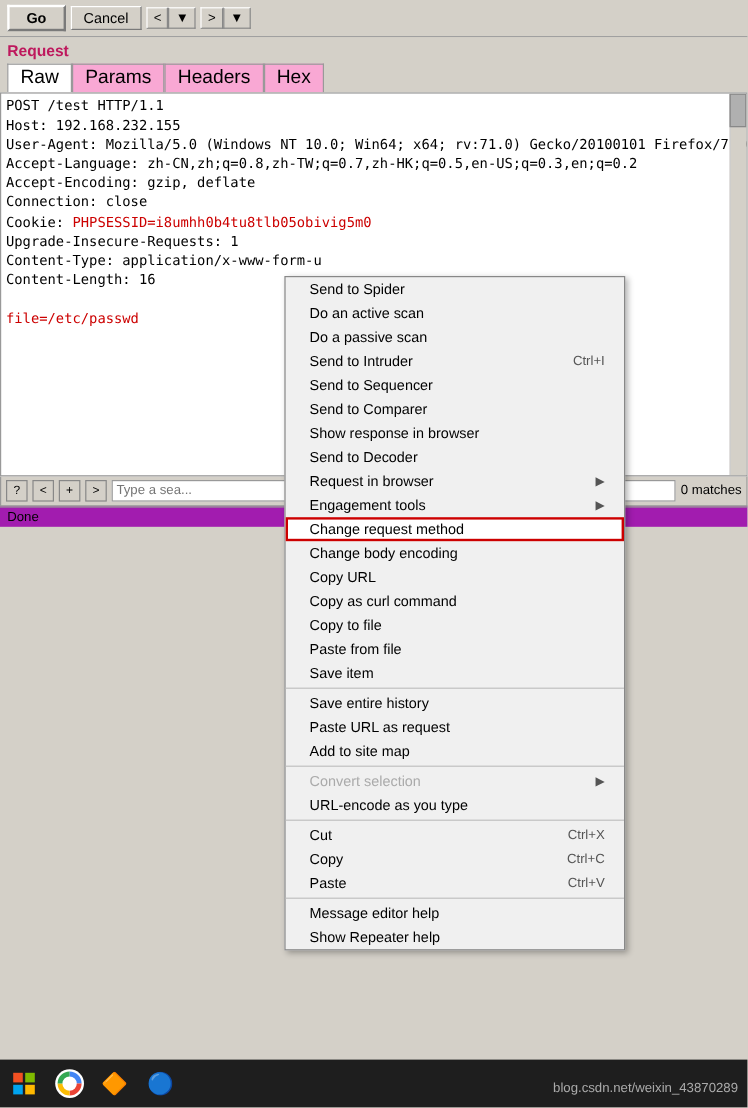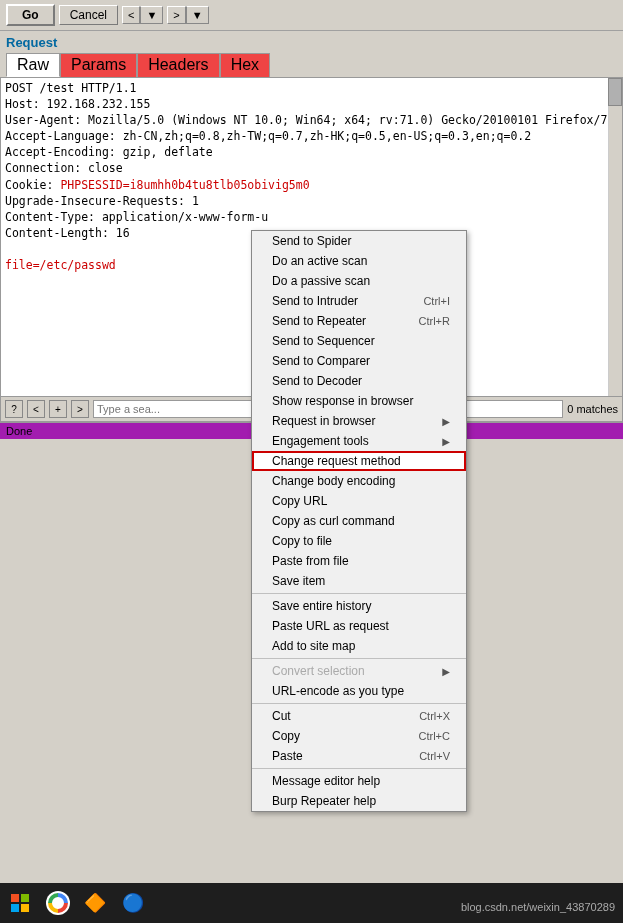--- a/index.html
+++ b/index.html
@@ -60,21 +60,21 @@
     .nav-btn + .nav-btn {
       border-left: 1px solid #888;
     }
 
     
     .request-section {
       background: #d4d0c8;
       padding: 4px 6px 0 6px;
     }
     .request-title {
-      color: #0369a1;
+      color: #be185d;
       font-weight: bold;
       font-size: 13px;
       margin-bottom: 3px;
     }
 
     
     .tabs {
       display: flex;
       gap: 0;
       margin-bottom: 0;
@@ -87,21 +87,21 @@
       cursor: pointer;
       font-size: 16px;
       color: #000;
     }
     .tab.active {
       background: #ffffff;
       border-bottom: 1px solid #fff;
       font-weight: normal;
     }
     .tab:not(.active) {
-      background: #ef4444;
+      background: #f9a8d4;
     }
 
     
     .request-content {
       background: #ffffff;
       border: 1px solid #999;
       height: 320px;
       overflow-y: auto;
       overflow-x: hidden;
       padding: 2px 4px;
@@ -199,22 +199,22 @@
       right: 8px;
       bottom: 10px;
       font-size: 11px;
       color: #aaa;
     }
 
     
     .context-menu {
       position: absolute;
       top: 230px;
-      left: 251px;
-      width: 216px;
+      left: 237px;
+      width: 284px;
       background: #f0f0f0;
       border: 1px solid #888;
       box-shadow: 2px 2px 5px rgba(0,0,0,0.3);
       z-index: 100;
       font-size: 12px;
     }
     .menu-item {
       padding: 3px 16px 3px 20px;
       display: flex;
       align-items: center;
@@ -311,34 +311,30 @@
       <span>Do an active scan</span>
     </div>
     <div class="menu-item">
       <span>Do a passive scan</span>
     </div>
     <div class="menu-item">
       <span>Send to Intruder</span>
       <span class="menu-shortcut">Ctrl+I</span>
     </div>
     <div class="menu-item">
-      <span>Send to Repeater</span>
-      <span class="menu-shortcut">Ctrl+R</span>
-    </div>
-    <div class="menu-item">
       <span>Send to Sequencer</span>
     </div>
     <div class="menu-item">
       <span>Send to Comparer</span>
     </div>
     <div class="menu-item">
+      <span>Show response in browser</span>
+    </div>
+    <div class="menu-item">
       <span>Send to Decoder</span>
-    </div>
-    <div class="menu-item">
-      <span>Show response in browser</span>
     </div>
     <div class="menu-item">
       <span>Request in browser</span>
       <span class="menu-arrow">▶</span>
     </div>
     <div class="menu-item">
       <span>Engagement tools</span>
       <span class="menu-arrow">▶</span>
     </div>
     <div class="menu-item highlighted">
@@ -391,21 +387,21 @@
     </div>
     <div class="menu-item">
       <span>Paste</span>
       <span class="menu-shortcut">Ctrl+V</span>
     </div>
     <div class="menu-separator"></div>
     <div class="menu-item">
       <span>Message editor help</span>
     </div>
     <div class="menu-item">
-      <span>Burp Repeater help</span>
+      <span>Show Repeater help</span>
     </div>
   </div>
 
 <div class="taskbar">
   <div class="taskbar-icon">
     <svg width="20" height="20" viewBox="0 0 20 20">
       <rect x="1" y="1" width="8" height="8" fill="#f25022"></rect>
       <rect x="11" y="1" width="8" height="8" fill="#7fba00"></rect>
       <rect x="1" y="11" width="8" height="8" fill="#00a4ef"></rect>
       <rect x="11" y="11" width="8" height="8" fill="#ffb900"></rect>

